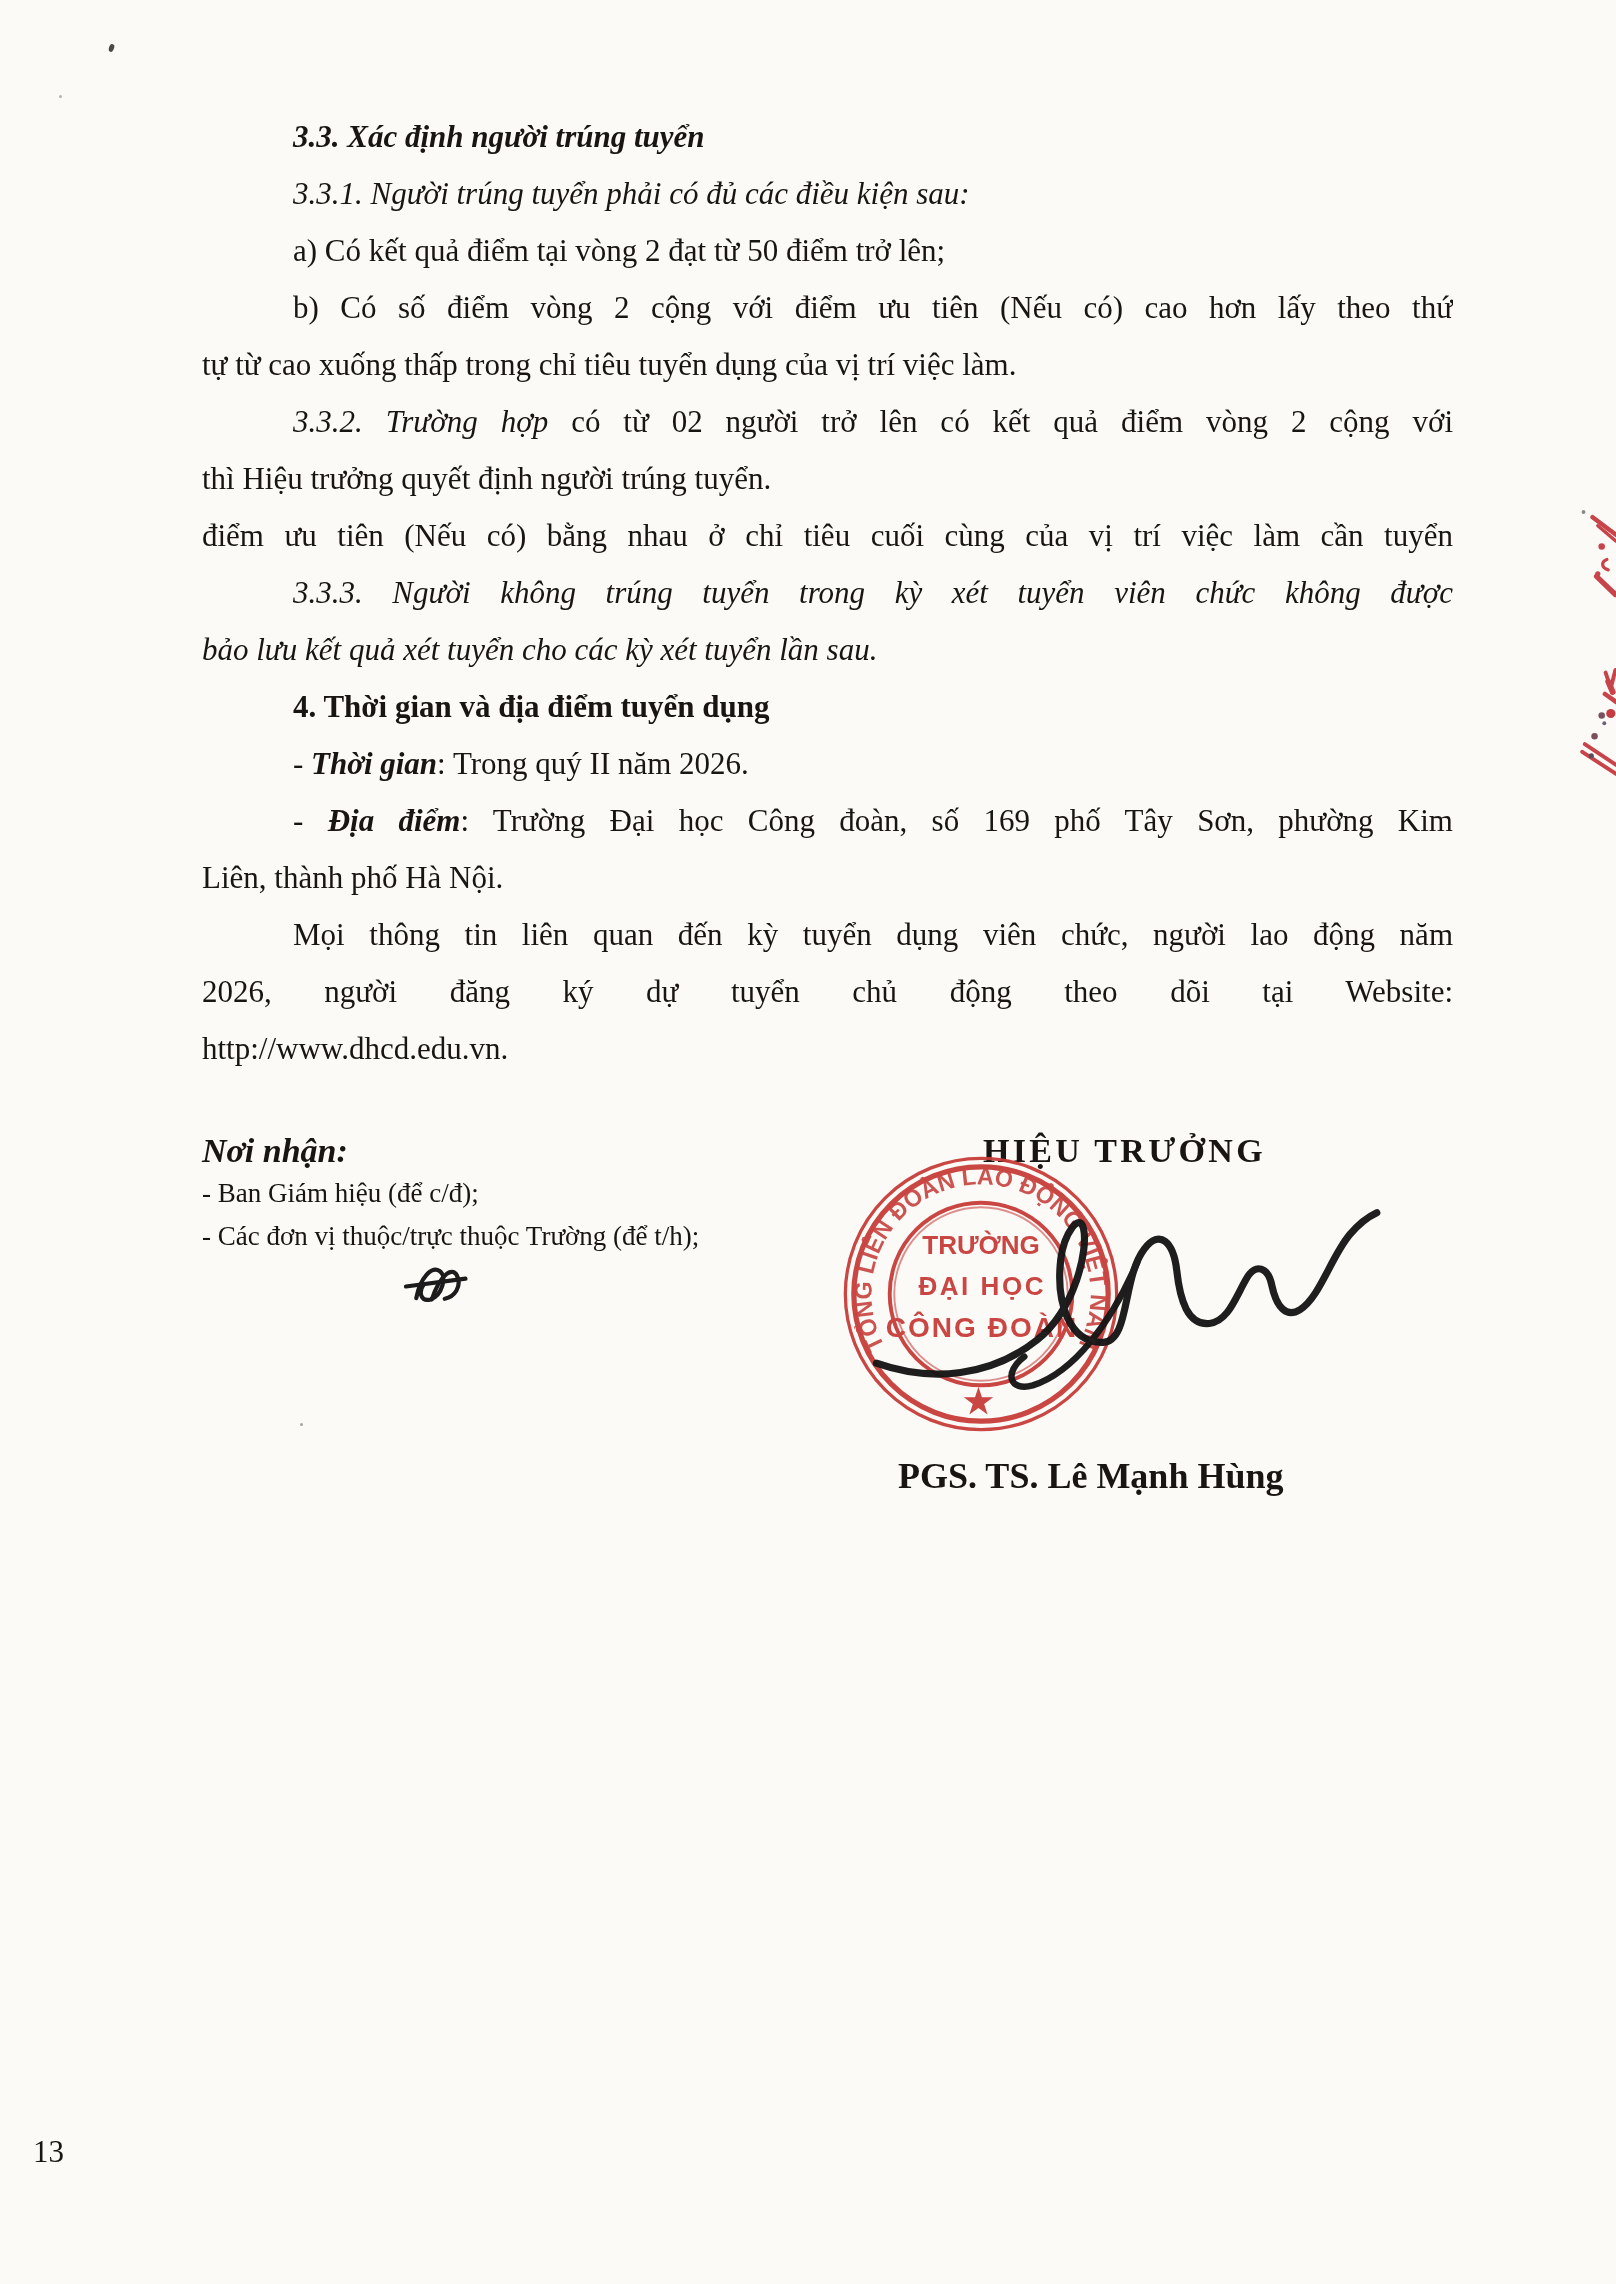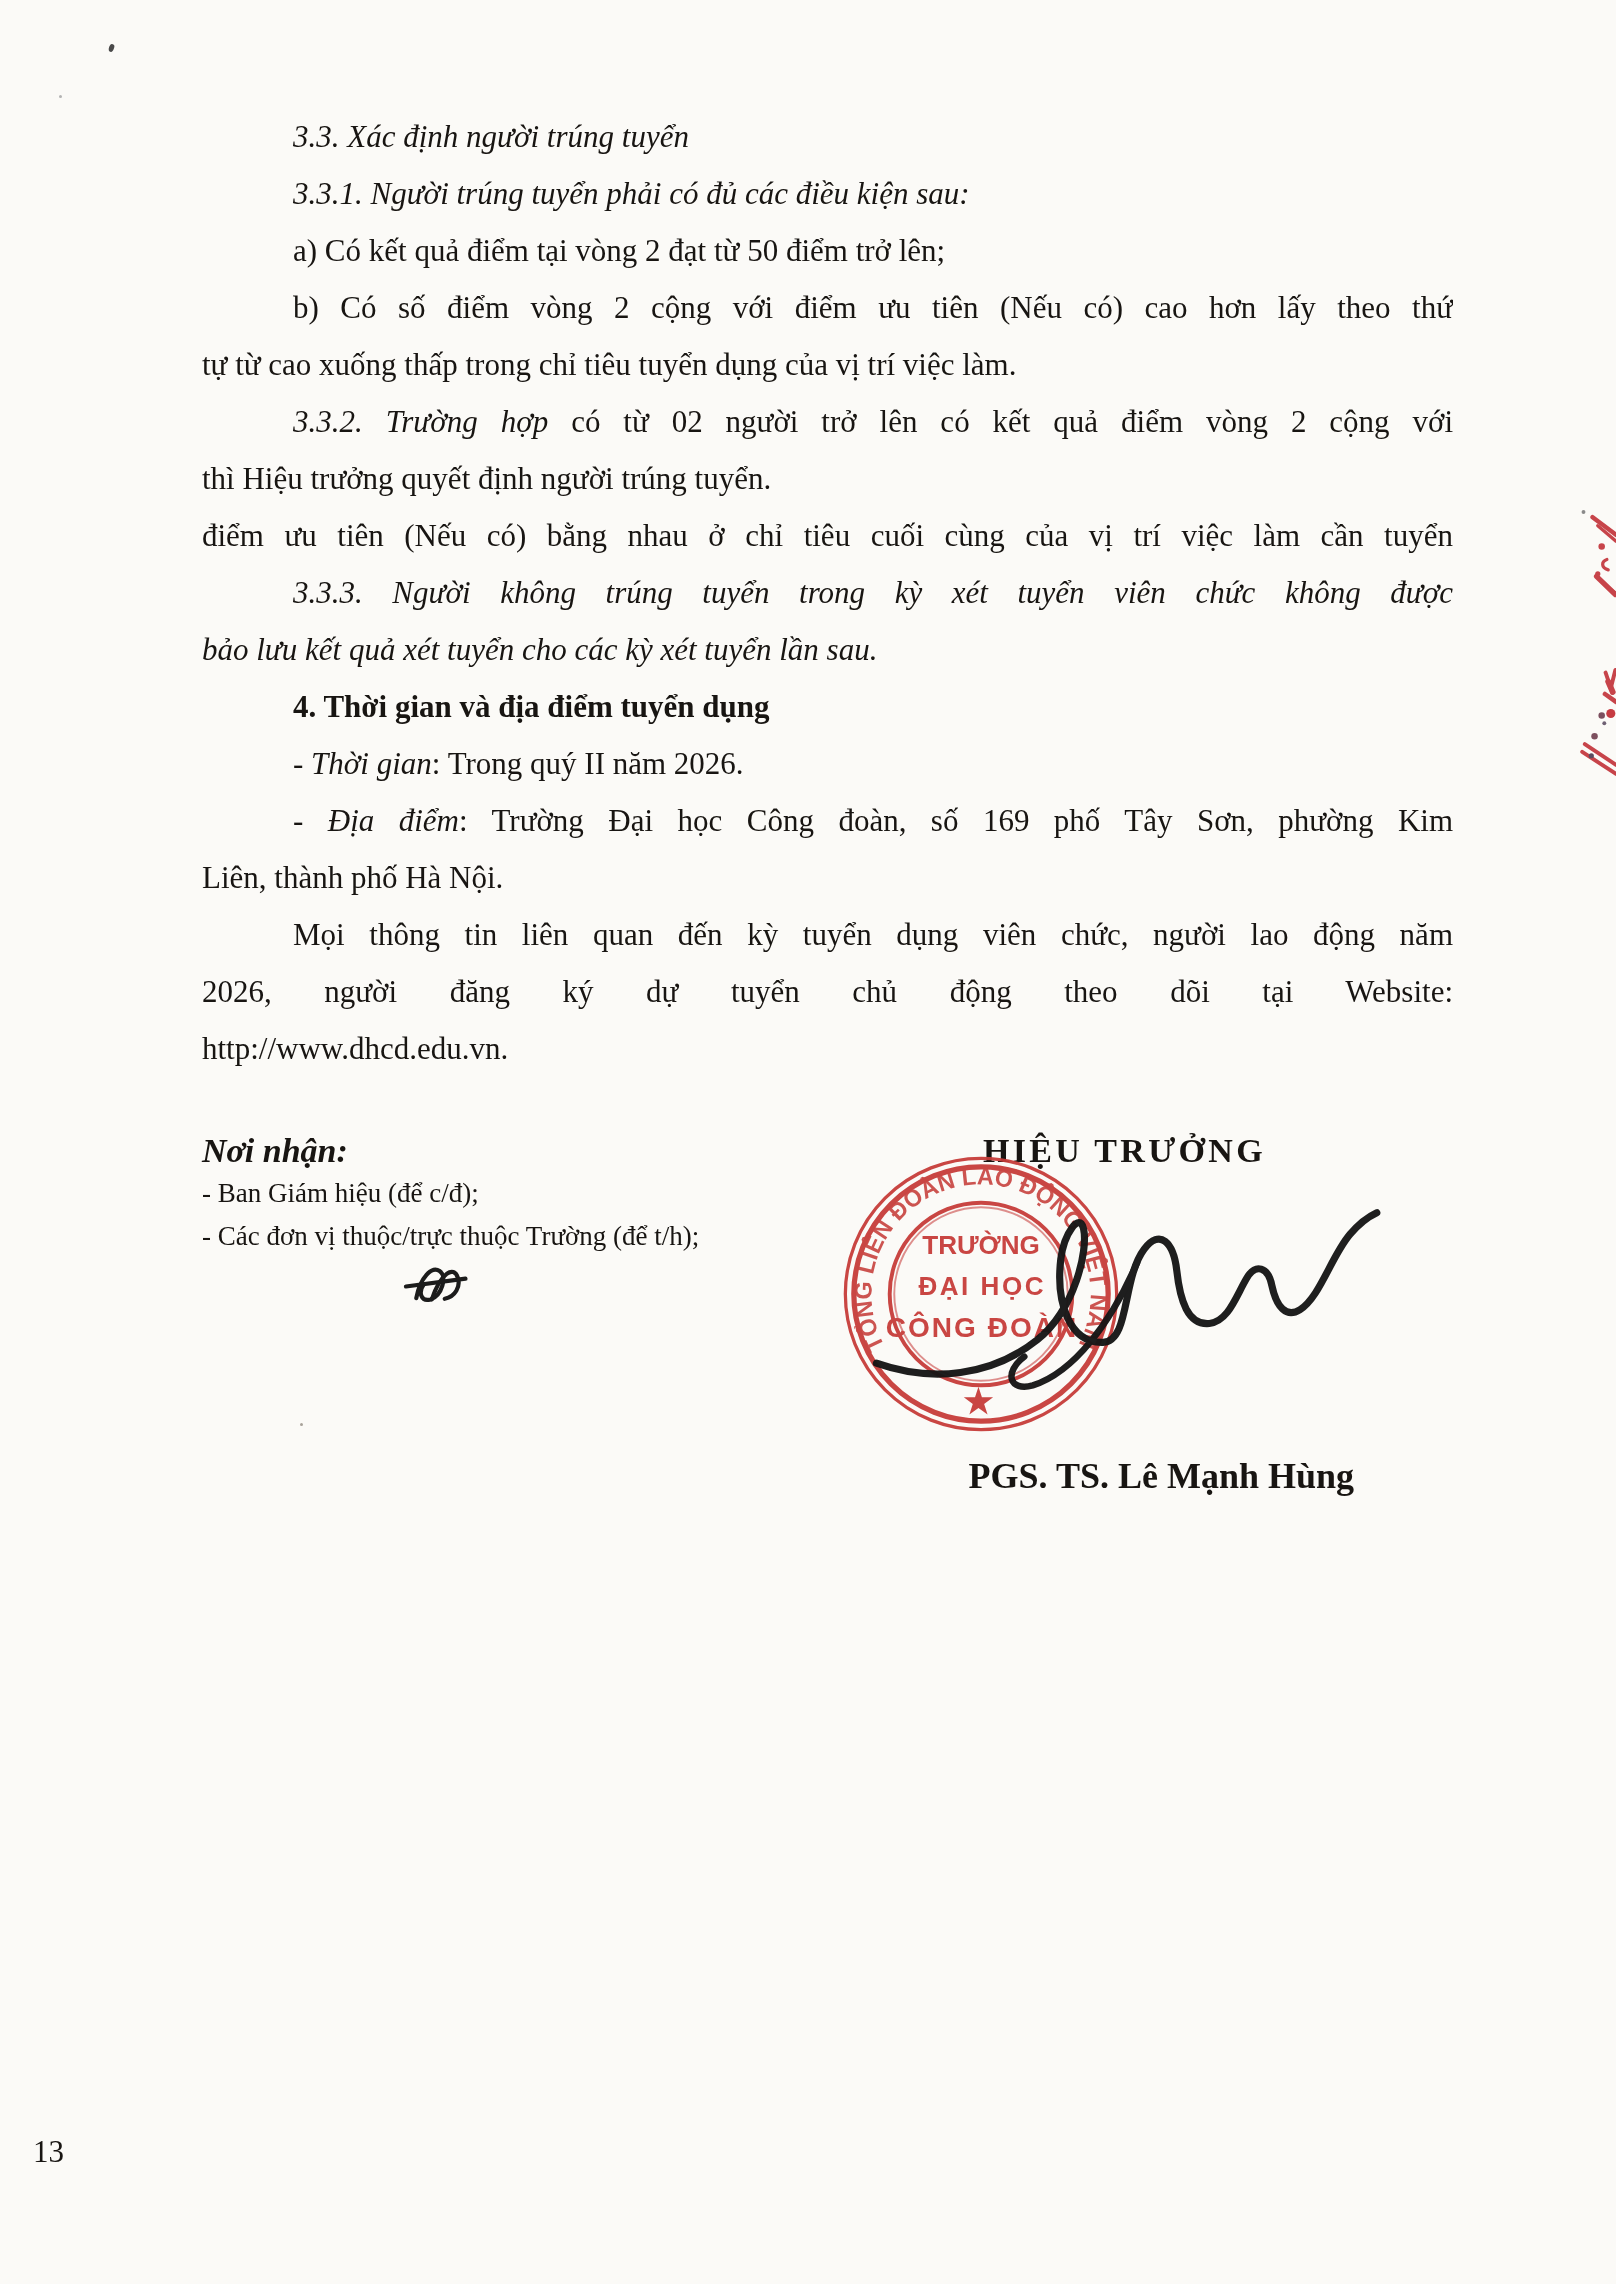--- a/index.html
+++ b/index.html
@@ -26,37 +26,37 @@
     white-space:normal;
     text-align:justify;
     text-align-last:justify;
     text-justify:inter-word;
     overflow:hidden;
   }
   .bline.ind{text-indent:91px;}
   .bline span.n{font-style:normal;font-weight:normal;}
   .bline span.i{font-style:italic;}
   .bline span.b{font-weight:bold;}
-  .bline span.bi{font-weight:normal;font-style:italic;}
+  .bline span.bi{font-weight:bold;font-style:italic;}
   
   .recipients{position:absolute;left:202px;top:1129px;}
   .rec-heading{
     font-weight:bold;font-style:italic;
     font-size:34px;line-height:43px;
   }
   .rec-item{font-size:27px;line-height:43px;white-space:nowrap;font-family:Liberation Serif, serif;}
   
   .sign-title{
     position:absolute;left:929px;top:1131px;width:391px;
     text-align:center;font-weight:bold;font-size:34px;
     letter-spacing:3.3px;line-height:39px;
   }
   .sign-name{
     position:absolute;left:898px;top:1455px;width:456px;
-    text-align:right;font-weight:bold;font-size:36px;line-height:43px;
+    text-align:left;font-weight:bold;font-size:36px;line-height:43px;
     white-space:nowrap;
   }
   .stamp-svg{position:absolute;left:831px;top:1144px;width:300px;height:300px;}
   .sig-svg{position:absolute;left:860px;top:1199px;width:528px;height:202px;}
   .scribble-svg{position:absolute;left:398px;top:1258px;width:78px;height:55px;}
   .edge-svg{position:absolute;left:1564px;top:502px;width:52px;height:280px;}
   
   .page-num{
     position:absolute;left:33px;top:2132px;width:1583px;
     text-align:left;font-size:31px;line-height:39px;

